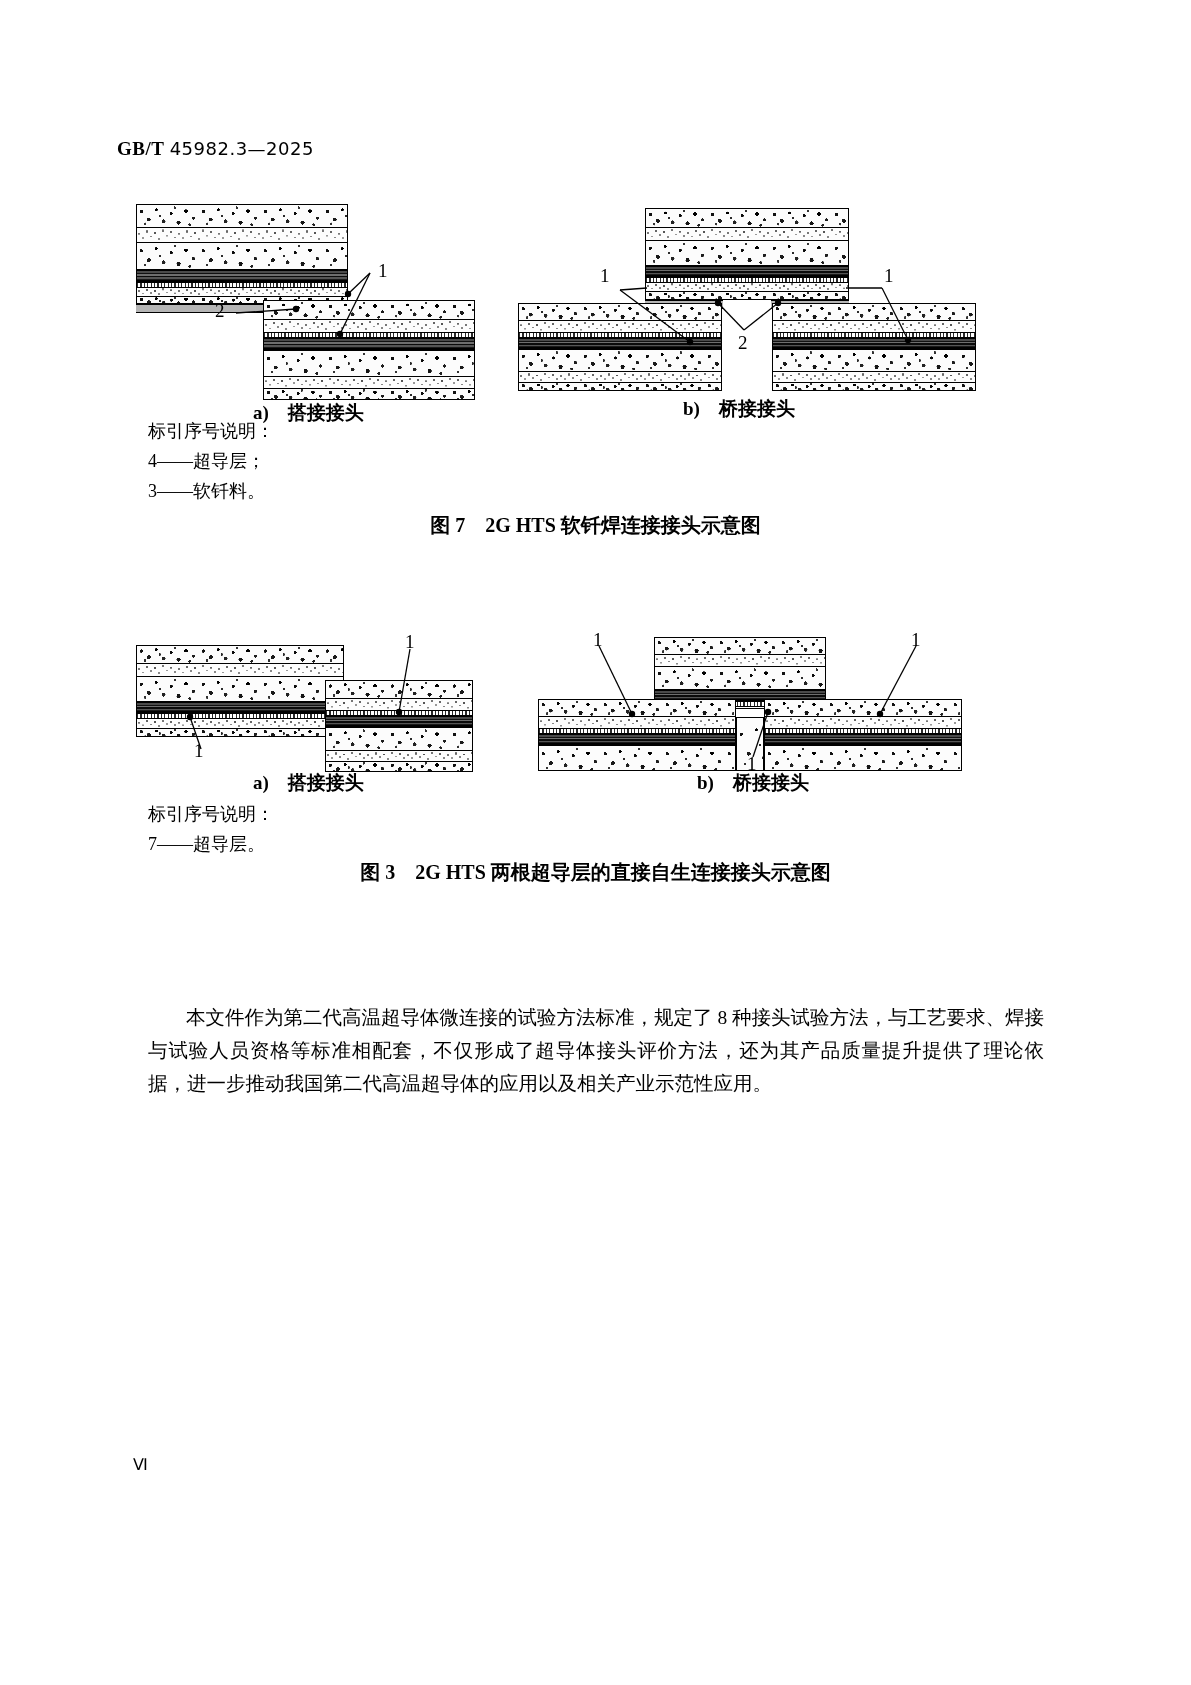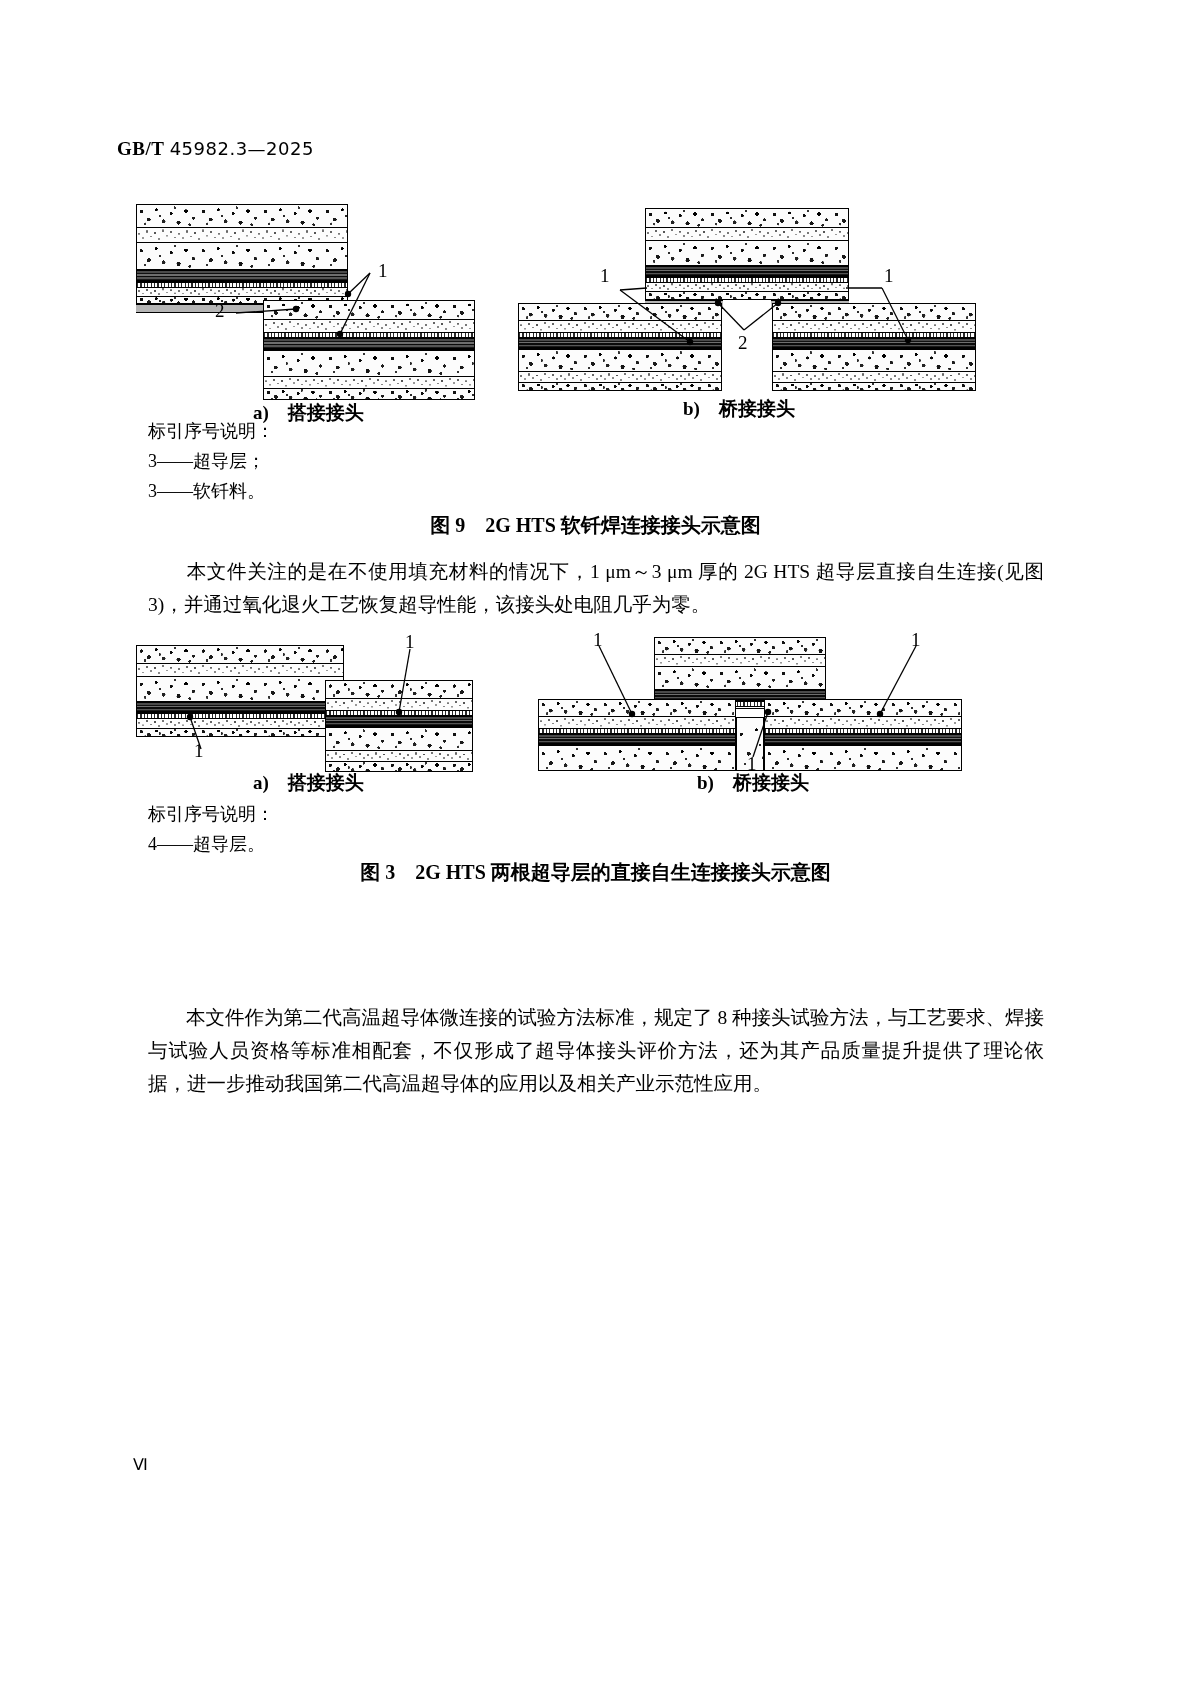--- a/index.html
+++ b/index.html
@@ -228,30 +228,27 @@
     </svg>
     <div class="lead-num" style="left:600px;top:253px;">1</div>
     <div class="lead-num" style="left:884px;top:253px;">1</div>
     <div class="lead-num" style="left:738px;top:320px;">2</div>
 
     <div class="subcap" style="left:253px;top:388px;">a)　搭接接头</div>
     <div class="subcap" style="left:683px;top:384px;">b)　桥接接头</div>
 
     <div class="legend" style="top:404px;">
       <div>标引序号说明：</div>
-      <div>3——超导层；</div>
+      <div>4——超导层；</div>
       <div>3——软钎料。</div>
     </div>
 
-    <div class="figtitle" style="top:500px;">图 9　2G HTS 软钎焊连接接头示意图</div>
+    <div class="figtitle" style="top:500px;">图 7　2G HTS 软钎焊连接接头示意图</div>
   </div>
 
-  <div class="para" style="left:148px;top:543px;width:896px;">
-    <span class="ind"></span><span>本文件关注的是在不使用填充材料的情况下，1 μm～3 μm 厚的 2G HTS 超导层直接自生连接(见图 3)，并通过氧化退火工艺恢复超导性能，该接头处电阻几乎为零。</span>
-  </div>
 
   <div>
 
     <div class="tape" style="left:136px;top:633px;width:208px;height:92px;">
       <div class="lay sub-coarse" style="top:0;height:17px;"></div>
       <div class="hline" style="top:17px;"></div>
       <div class="lay sub-fine" style="top:18px;height:12px;"></div>
       <div class="hline" style="top:30px;"></div>
       <div class="lay sub-coarse" style="top:31px;height:24px;"></div>
       <div class="hline" style="top:55px;"></div>
@@ -331,21 +328,21 @@
     </svg>
     <div class="lead-num" style="left:593px;top:617px;">1</div>
     <div class="lead-num" style="left:911px;top:617px;">1</div>
     <div class="lead-num" style="left:747px;top:741px;">1</div>
 
     <div class="subcap" style="left:253px;top:758px;">a)　搭接接头</div>
     <div class="subcap" style="left:697px;top:758px;">b)　桥接接头</div>
 
     <div class="legend" style="top:787px;">
       <div>标引序号说明：</div>
-      <div>4——超导层。</div>
+      <div>7——超导层。</div>
     </div>
 
     <div class="figtitle" style="top:847px;">图 3　2G HTS 两根超导层的直接自生连接接头示意图</div>
   </div>
 
 
 
   <div class="para" style="left:148px;top:989px;width:896px;">
     <span class="ind"></span><span>本文件作为第二代高温超导体微连接的试验方法标准，规定了 8 种接头试验方法，与工艺要求、焊接与试验人员资格等标准相配套，不仅形成了超导体接头评价方法，还为其产品质量提升提供了理论依据，进一步推动我国第二代高温超导体的应用以及相关产业示范性应用。</span>
   </div>

